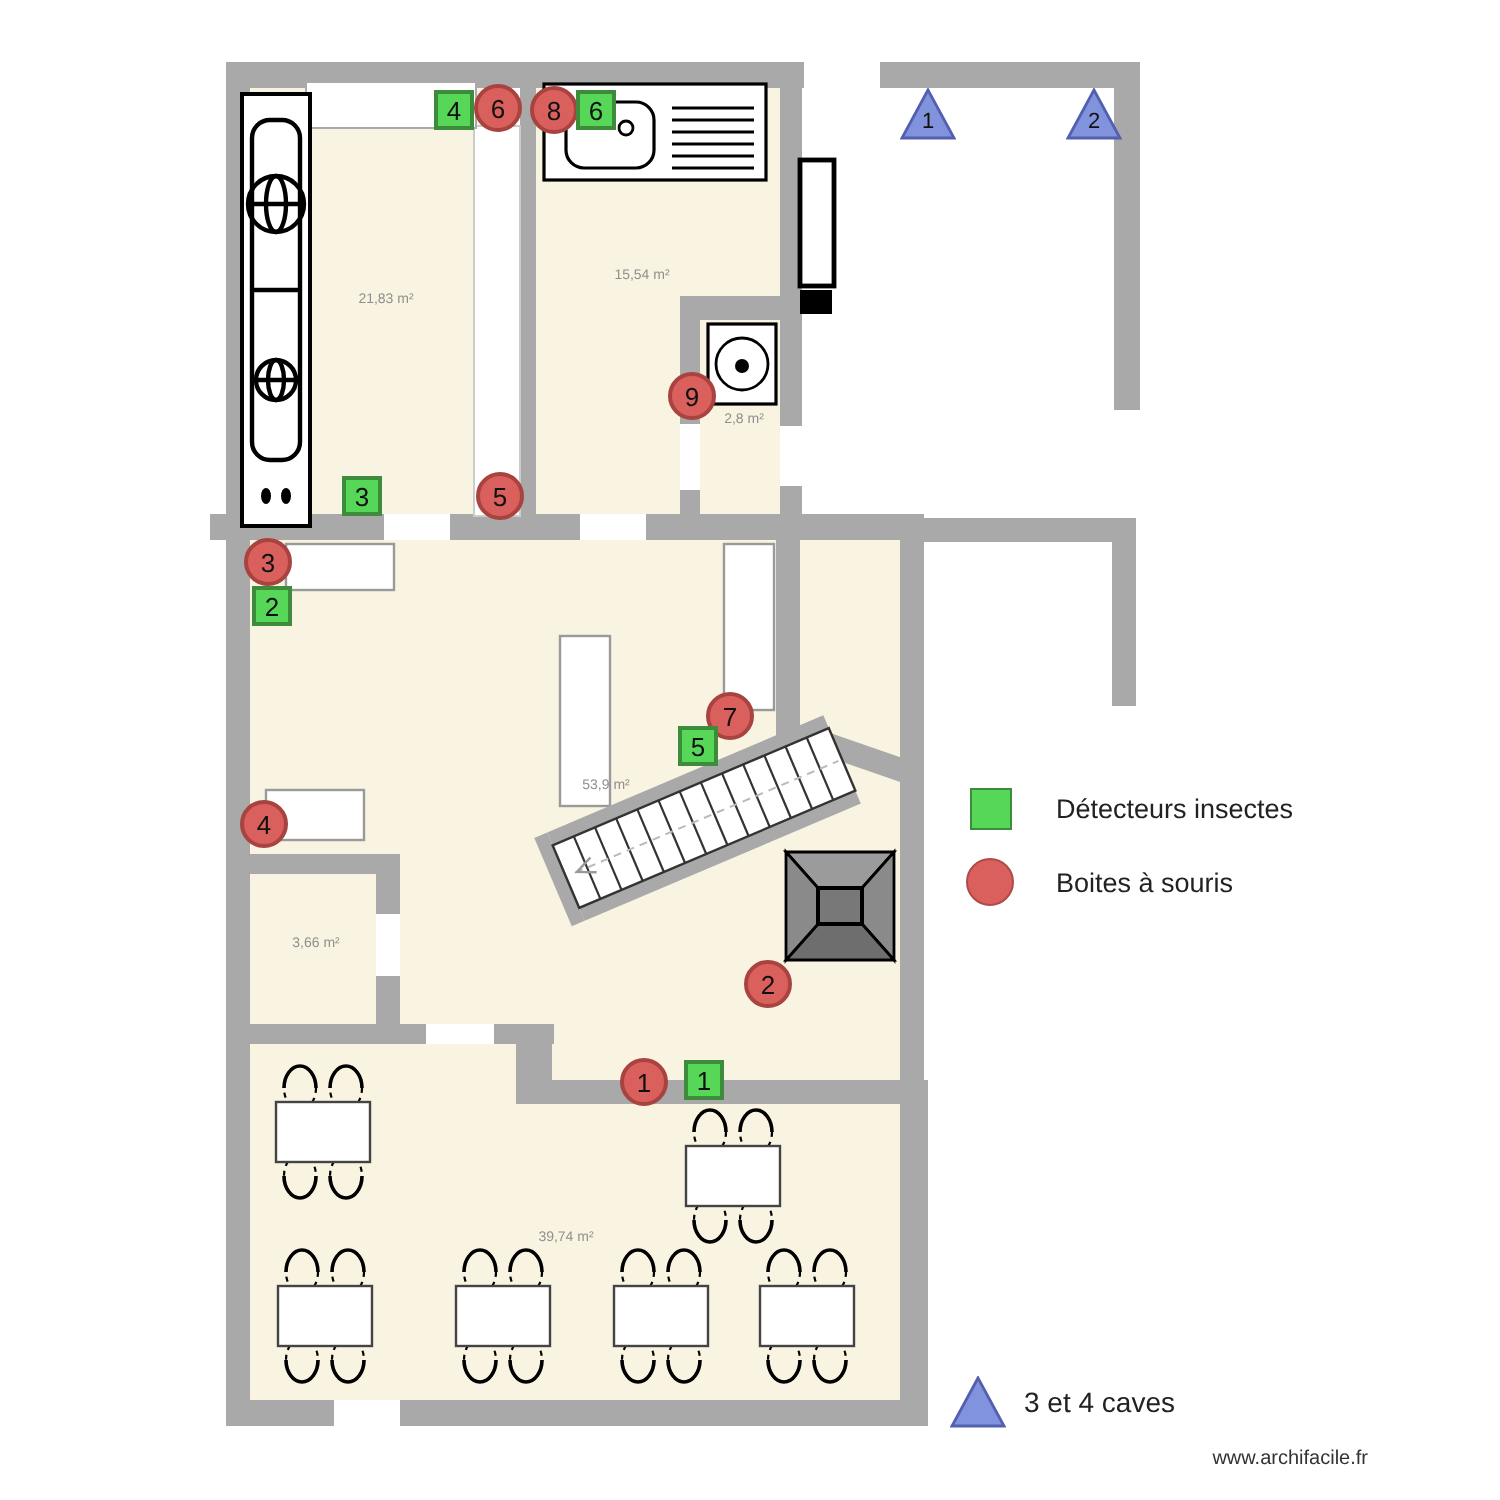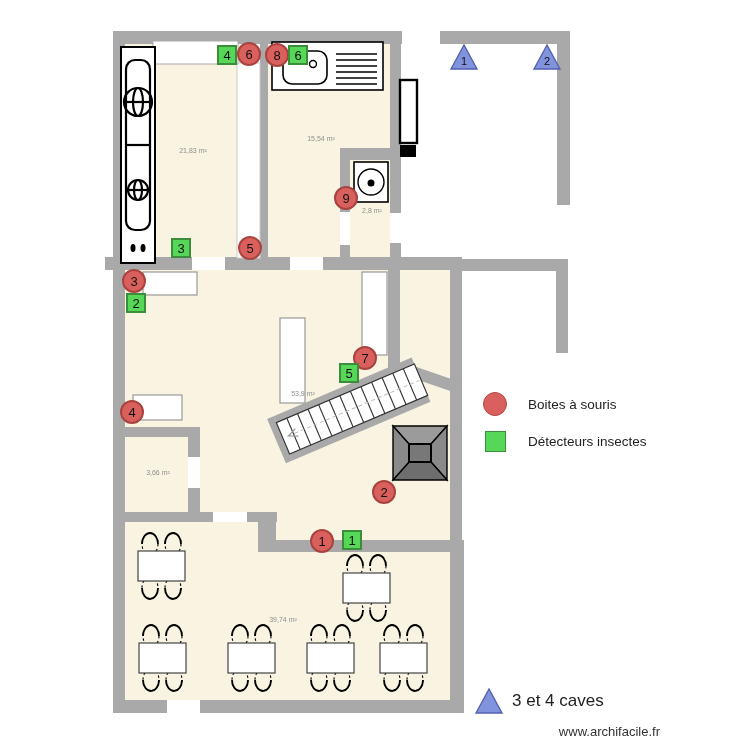--- a/index.html
+++ b/index.html
@@ -17,23 +17,23 @@
   .marker.rat{width:28px;height:26px;background:transparent;border:none;}
   .marker.rat svg{position:absolute;left:0;top:0;}
   .marker.rat span{position:relative;top:4px;font-size:11px;}
   .legend{position:absolute;left:480px;top:392px;}
   .legend-row{display:flex;align-items:center;height:24px;margin-bottom:13px;}
   .legend-swatch{width:30px;display:flex;align-items:center;justify-content:center;margin-right:18px;}
   .legend-label{font-size:13.5px;color:#222;}
   .sw-circle{width:22px;height:22px;border-radius:50%;background:#d9605c;border:1px solid #b04a46;}
   .sw-square{width:19px;height:19px;background:#57d757;border:1px solid #3c8c3c;}
   .caption{position:absolute;left:475px;top:688px;display:flex;align-items:center;}
-  .caption span{font-size:17px;color:#222;margin-left:9px;}
-  .watermark{position:absolute;left:520px;top:724px;width:140px;text-align:right;
-        font-size:13px;color:#333;}
+  .caption span{font-size:14px;color:#222;margin-left:9px;}
+  .watermark{position:absolute;left:544px;top:724px;width:140px;text-align:right;
+        font-size:10px;color:#333;}
 </style>
 </head>
 <body>
 
 <div class="page">
 
   <svg class="plan-svg" width="750" height="750" viewBox="0 0 750 750">
 
     <g>
       <rect x="125" y="44" width="123" height="213" fill="#f8f4e1"></rect>
@@ -343,29 +343,29 @@
         <svg width="28" height="26">
           <polygon points="14,1 1,25 27,25" fill="#8193dc" stroke="#5360b0" stroke-width="1.4"></polygon>
         </svg>
         <span>2</span>
       </div>
     </div>
 
   <div class="legend">
     <div class="legend-row">
       <span class="legend-swatch">
+          <span class="sw-square"></span>
+        </span>
+      <span class="legend-label">Détecteurs insectes</span>
+    </div>
+    <div class="legend-row">
+      <span class="legend-swatch">
           <span class="sw-circle"></span>
         </span>
       <span class="legend-label">Boites à souris</span>
-    </div>
-    <div class="legend-row">
-      <span class="legend-swatch">
-          <span class="sw-square"></span>
-        </span>
-      <span class="legend-label">Détecteurs insectes</span>
     </div>
   </div>
 
   <div class="caption">
     <svg width="28" height="26">
       <polygon points="14,1 1,25 27,25" fill="#8193dc" stroke="#5360b0" stroke-width="1.4"></polygon>
     </svg>
     <span>3 et 4 caves</span>
   </div>
 

